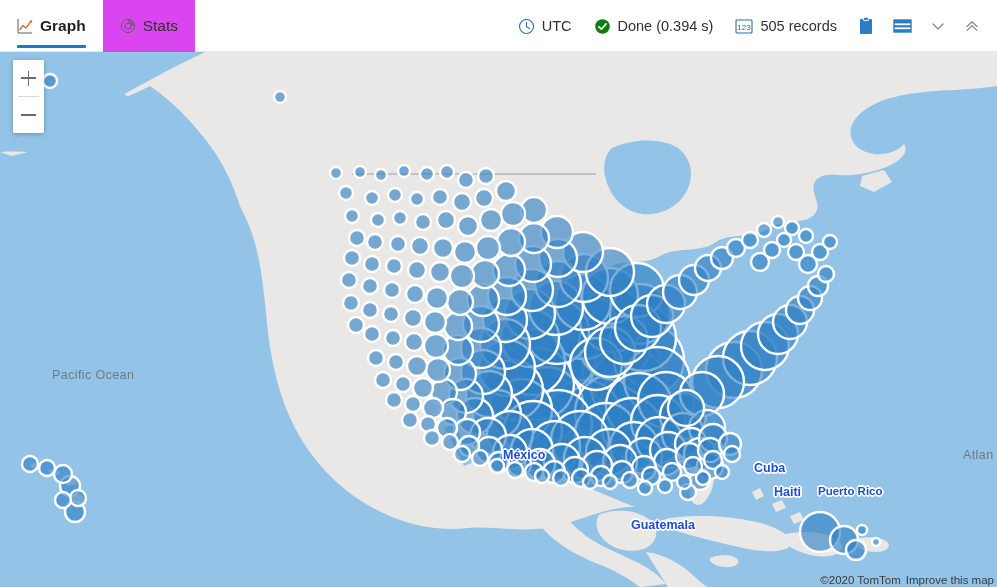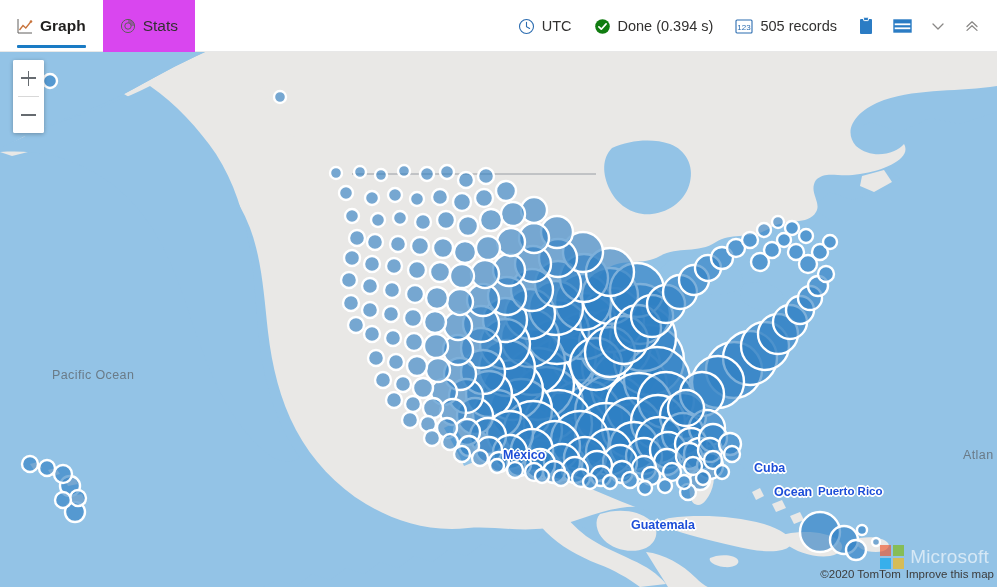--- a/index.html
+++ b/index.html
@@ -83,21 +83,21 @@
     cursor:pointer;background:#ffffff;position:relative;
   }
   .zbtn .bar{position:absolute;background:#666b70;}
   .zbtn.plus .bar.h{width:15px;height:1.6px;}
   .zbtn.plus .bar.v{width:1.6px;height:15px;}
   .zbtn.minus .bar.h{width:15px;height:1.6px;}
   .zdiv{height:1px;background:#d8d8d8;margin:0 5px;}
 
   
   .attr{
-    position:absolute;right:3px;bottom:7px;z-index:40;
+    position:absolute;right:3px;bottom:1px;z-index:40;
     display:flex;align-items:center;gap:5px;
     font-size:11.5px;color:#3b3b3b;white-space:nowrap;
   }
   .mslogo{
     position:absolute;right:8px;bottom:18px;z-index:39;
     display:flex;align-items:center;gap:6px;opacity:.62;
   }
   .msgrid{display:grid;grid-template-columns:11px 11px;grid-template-rows:11px 11px;gap:2px;}
   .msword{font-size:19px;color:#ffffff;font-weight:normal;letter-spacing:.2px;}
   .attr a{color:#3b3b3b;text-decoration:none;}
@@ -677,44 +677,35 @@
         <circle cx="862" cy="478" r="5" fill="#2e7fc4" fill-opacity="0.62" stroke="#ffffff" stroke-width="2.4"></circle>
         <circle cx="876" cy="490" r="4" fill="#2e7fc4" fill-opacity="0.62" stroke="#ffffff" stroke-width="2.4"></circle>
       </svg>
 
     <div>
       <div class="mlabel ocean" style="left:52px;top:316px;">Pacific Ocean</div>
       <div class="mlabel ocean" style="left:963px;top:372px;margin-top:24px;">Atlan</div>
       <div class="mlabel country" style="left:503px;top:396px;">México</div>
       <div class="mlabel country" style="left:706px;top:409px;margin-left:48px;">Cuba</div>
       <div class="mlabel country" style="left:599px;top:466px;margin-left:32px;">Guatemala</div>
-      <div class="mlabel country" style="left:774px;top:433px;">Ocean</div>
+      <div class="mlabel country" style="left:774px;top:433px;">Haiti</div>
       <div class="mlabel country" style="left:818px;top:433px;font-size:11.5px;">Puerto Rico</div>
     </div>
 
     <div class="zoomctl">
       <div class="zbtn plus">
         <span class="bar h"></span>
         <span class="bar v"></span>
       </div>
       <div class="zdiv"></div>
       <div class="zbtn minus">
         <span class="bar h"></span>
       </div>
     </div>
 
-    <div class="mslogo">
-      <div class="msgrid">
-        <div style="background:#f25022"></div>
-        <div style="background:#7fba00"></div>
-        <div style="background:#00a4ef"></div>
-        <div style="background:#ffb900"></div>
-      </div>
-      <div class="msword">Microsoft</div>
-    </div>
 
     <div class="attr">
       <span>©2020 TomTom</span>
       <a href="#">Improve this map</a>
     </div>
 
   </div>
 </div>
 
 </body></html>

